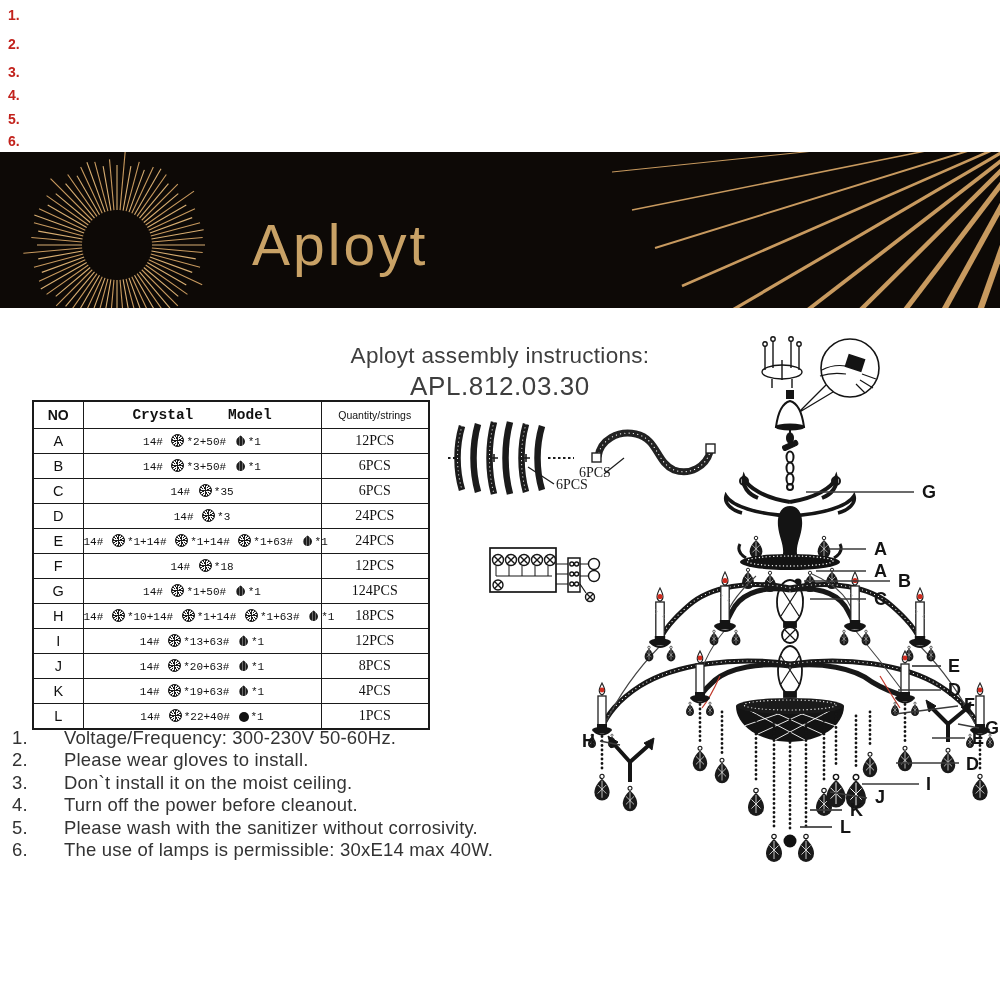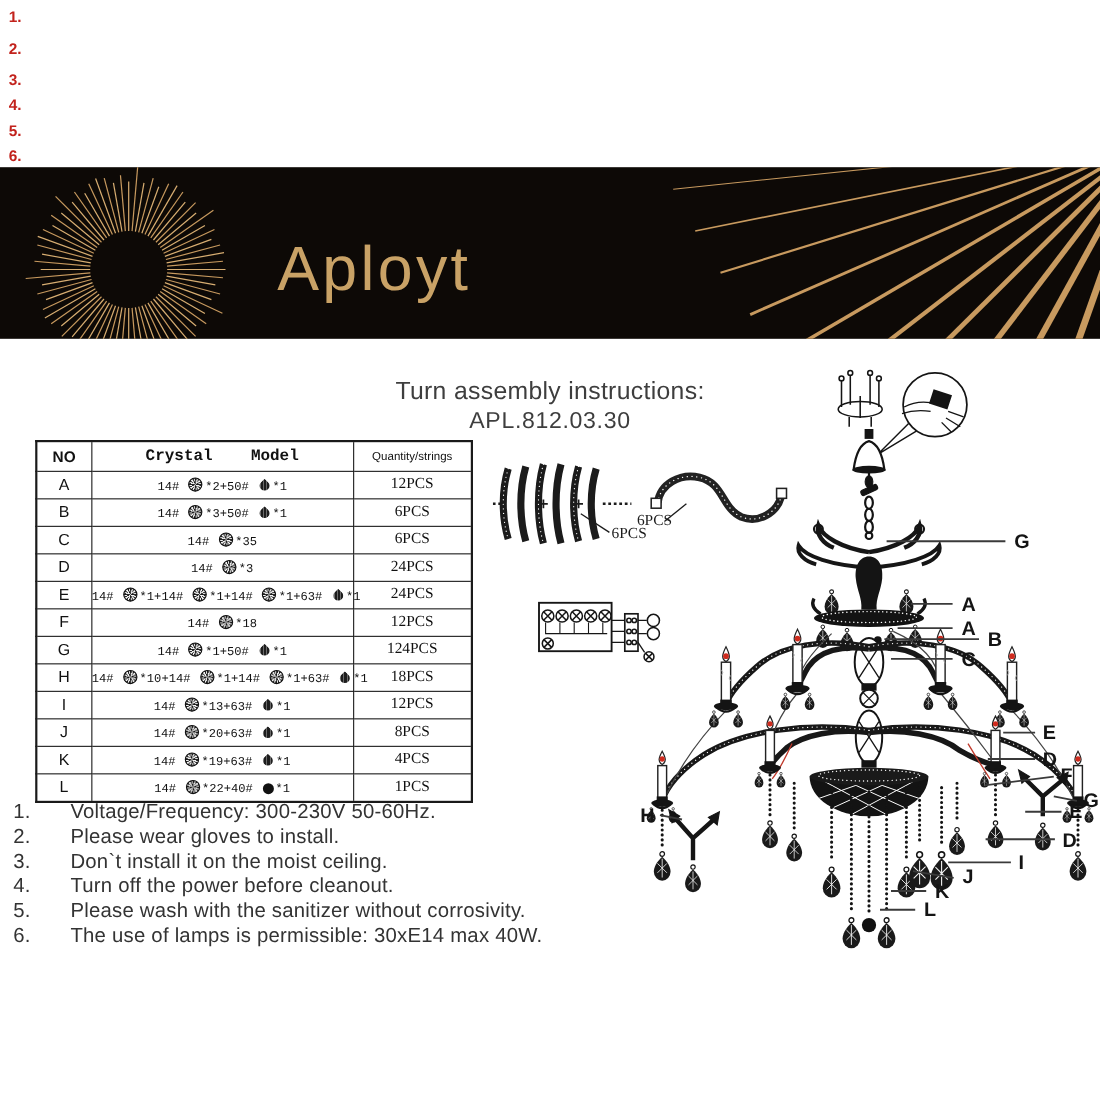--- a/index.html
+++ b/index.html
@@ -12,21 +12,21 @@
   
   .banner { position:absolute; left:0; top:152px; width:1000px; height:156px; background:#0d0906; overflow:hidden; }
   .logo-burst { position:absolute; left:22px; top:-2px; }
   .logo-text { position:absolute; left:252px; top:0; height:186px; display:flex; align-items:center;
                color:#c9a266; font-size:57px; letter-spacing:3px; font-weight:400; }
   .rays-svg { position:absolute; left:0; top:0; }
 
   
   .title-wrap { position:absolute; top:343px; left:0; width:1000px; text-align:center; color:#3e3e3e; }
   .title-line1 { font-size:22.5px; font-weight:500; letter-spacing:.3px; }
-  .title-line2 { font-size:21px; margin-top:2px; letter-spacing:.6px; }
+  .title-line2 { font-size:26px; margin-top:2px; letter-spacing:.6px; }
 
   
   table.parts { position:absolute; left:32px; top:400px; width:331px; border-collapse:collapse;
                 table-layout:fixed; border:2px solid #1a1a1a; }
   table.parts th, table.parts td { border:1px solid #1a1a1a; padding:0; text-align:center; color:#111; }
   table.parts thead th { height:26px; }
   table.parts tbody td { height:24px; }
   .col-no { width:50px; } .col-model { width:238px; } .col-qty { width:108px; }
   .hdr-no { font-size:14px; font-weight:700; font-family:"Liberation Sans",sans-serif; }
   .hdr-model { font-family:"Liberation Mono",monospace; font-size:14.5px; font-weight:700; white-space:pre; }
@@ -157,21 +157,21 @@
         <line x1="1045" y1="-25" x2="790" y2="228" stroke-width="4.4"></line>
         <line x1="1045" y1="-25" x2="838" y2="246" stroke-width="5"></line>
         <line x1="1045" y1="-25" x2="890" y2="256" stroke-width="5.6"></line>
         <line x1="1045" y1="-25" x2="944" y2="260" stroke-width="6.2"></line>
         <line x1="1045" y1="-25" x2="998" y2="262" stroke-width="6.8"></line>
       </g>
     </svg>
   </div>
 
   <div class="title-wrap">
-    <div class="title-line1">Turn assembly instructions:</div>
+    <div class="title-line1">Aployt assembly instructions:</div>
     <div class="title-line2">APL.812.03.30</div>
   </div>
 
   <table class="parts">
     <colgroup>
         <col class="col-no">
         <col class="col-model">
         <col class="col-qty">
       </colgroup>
     <thead>

